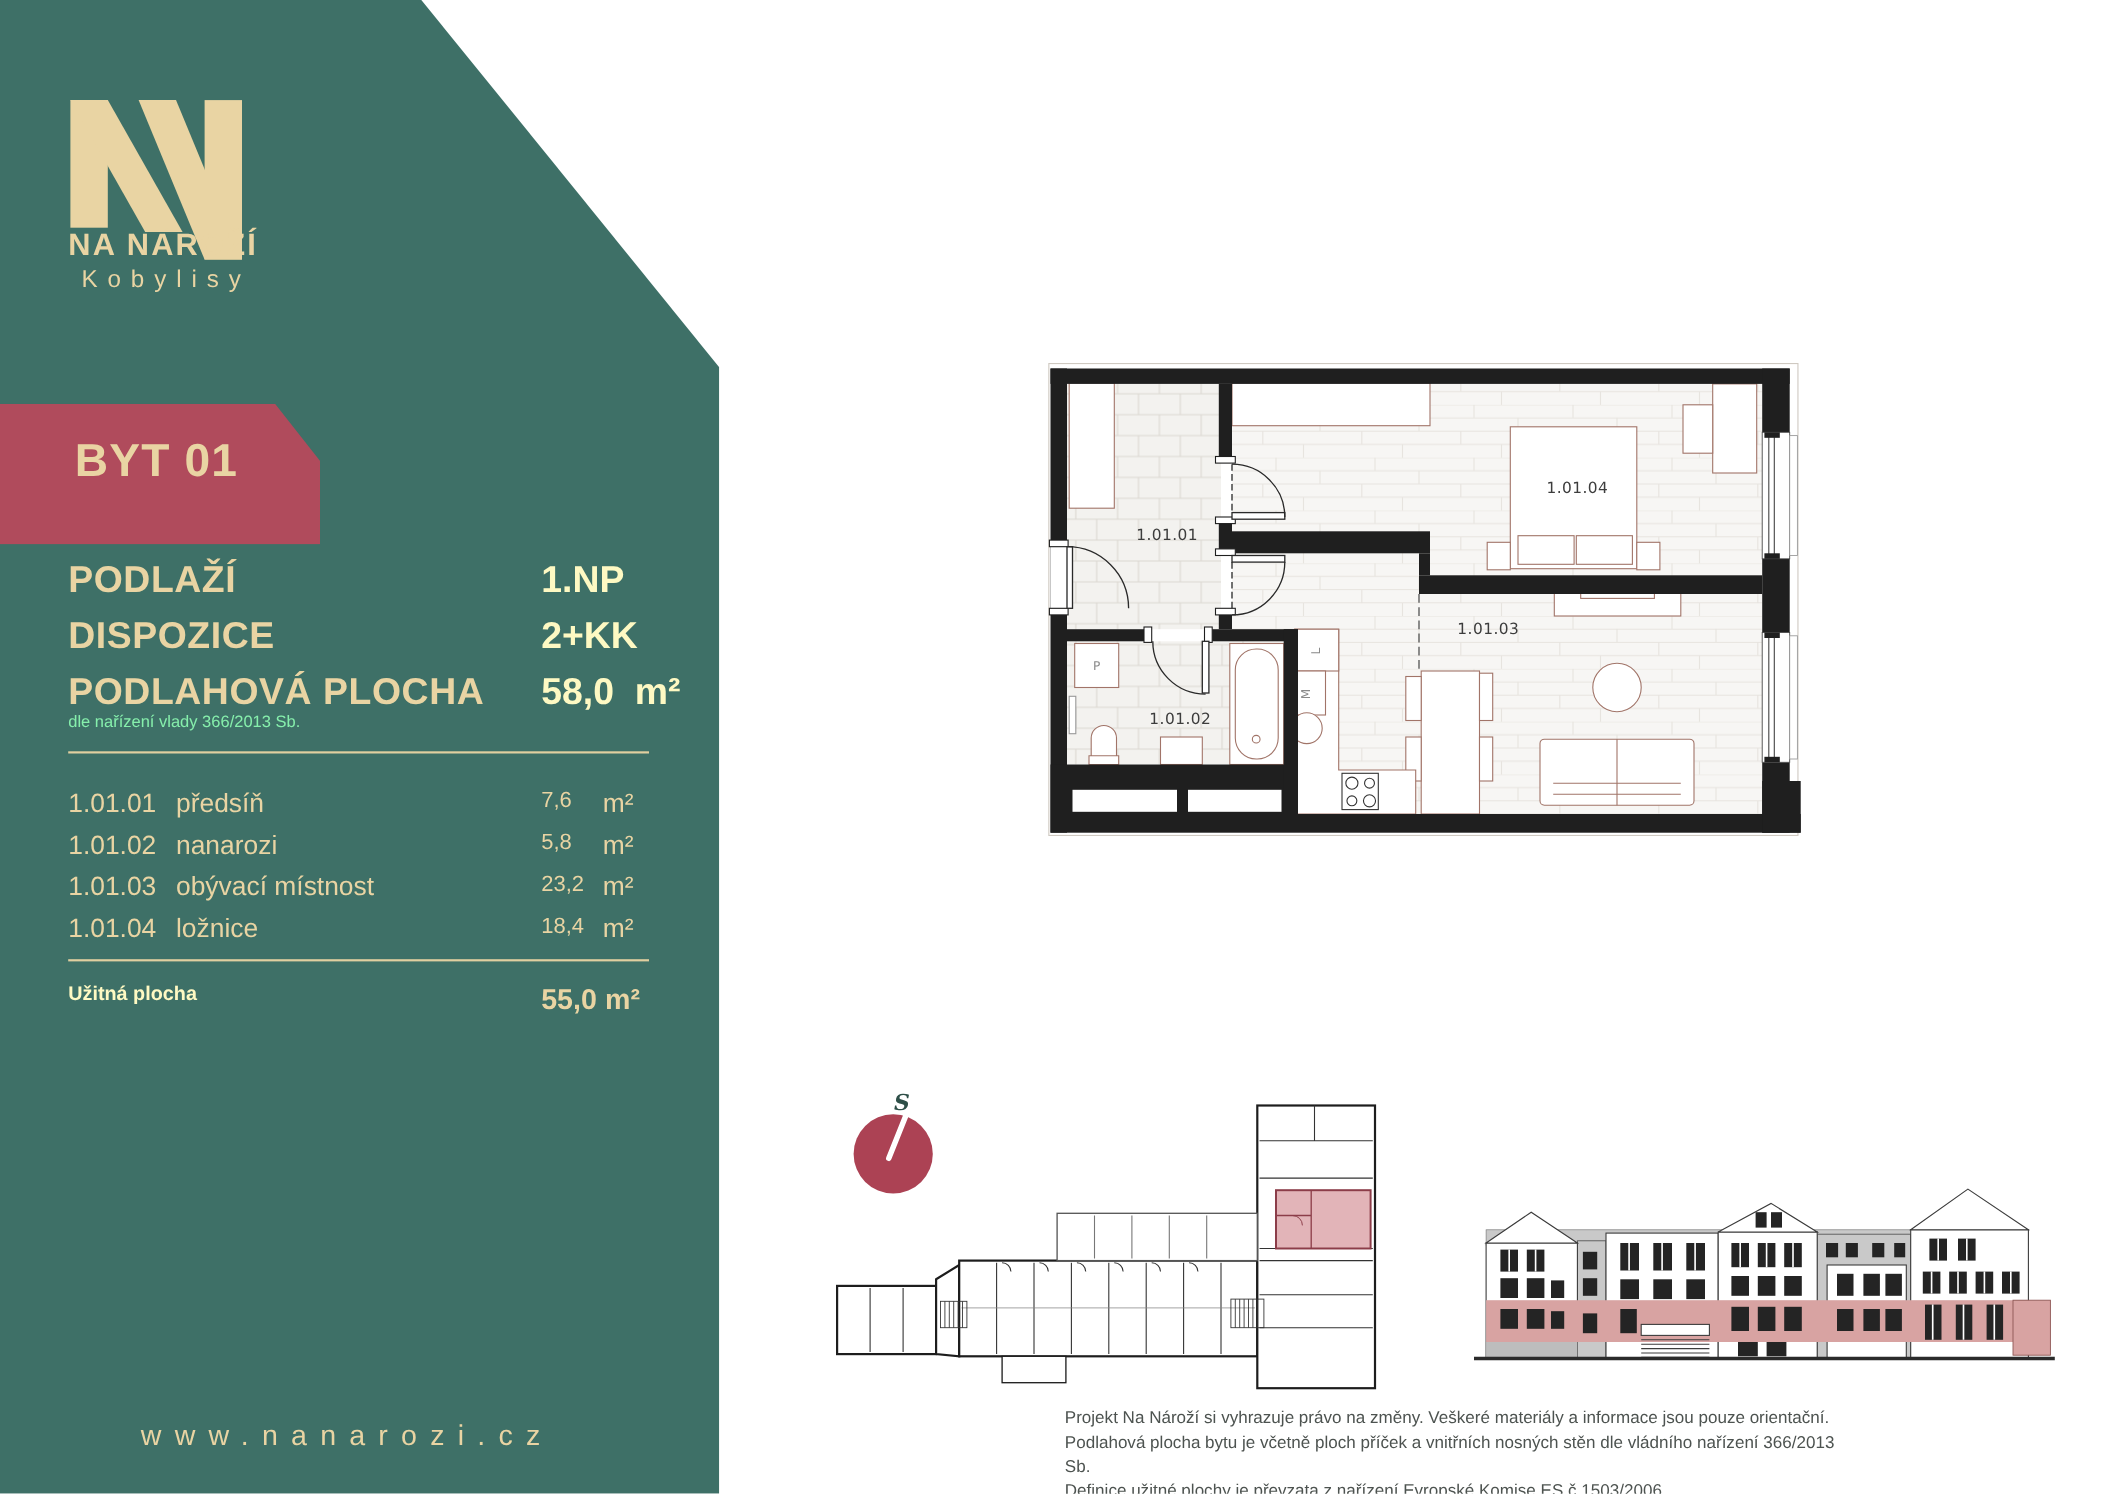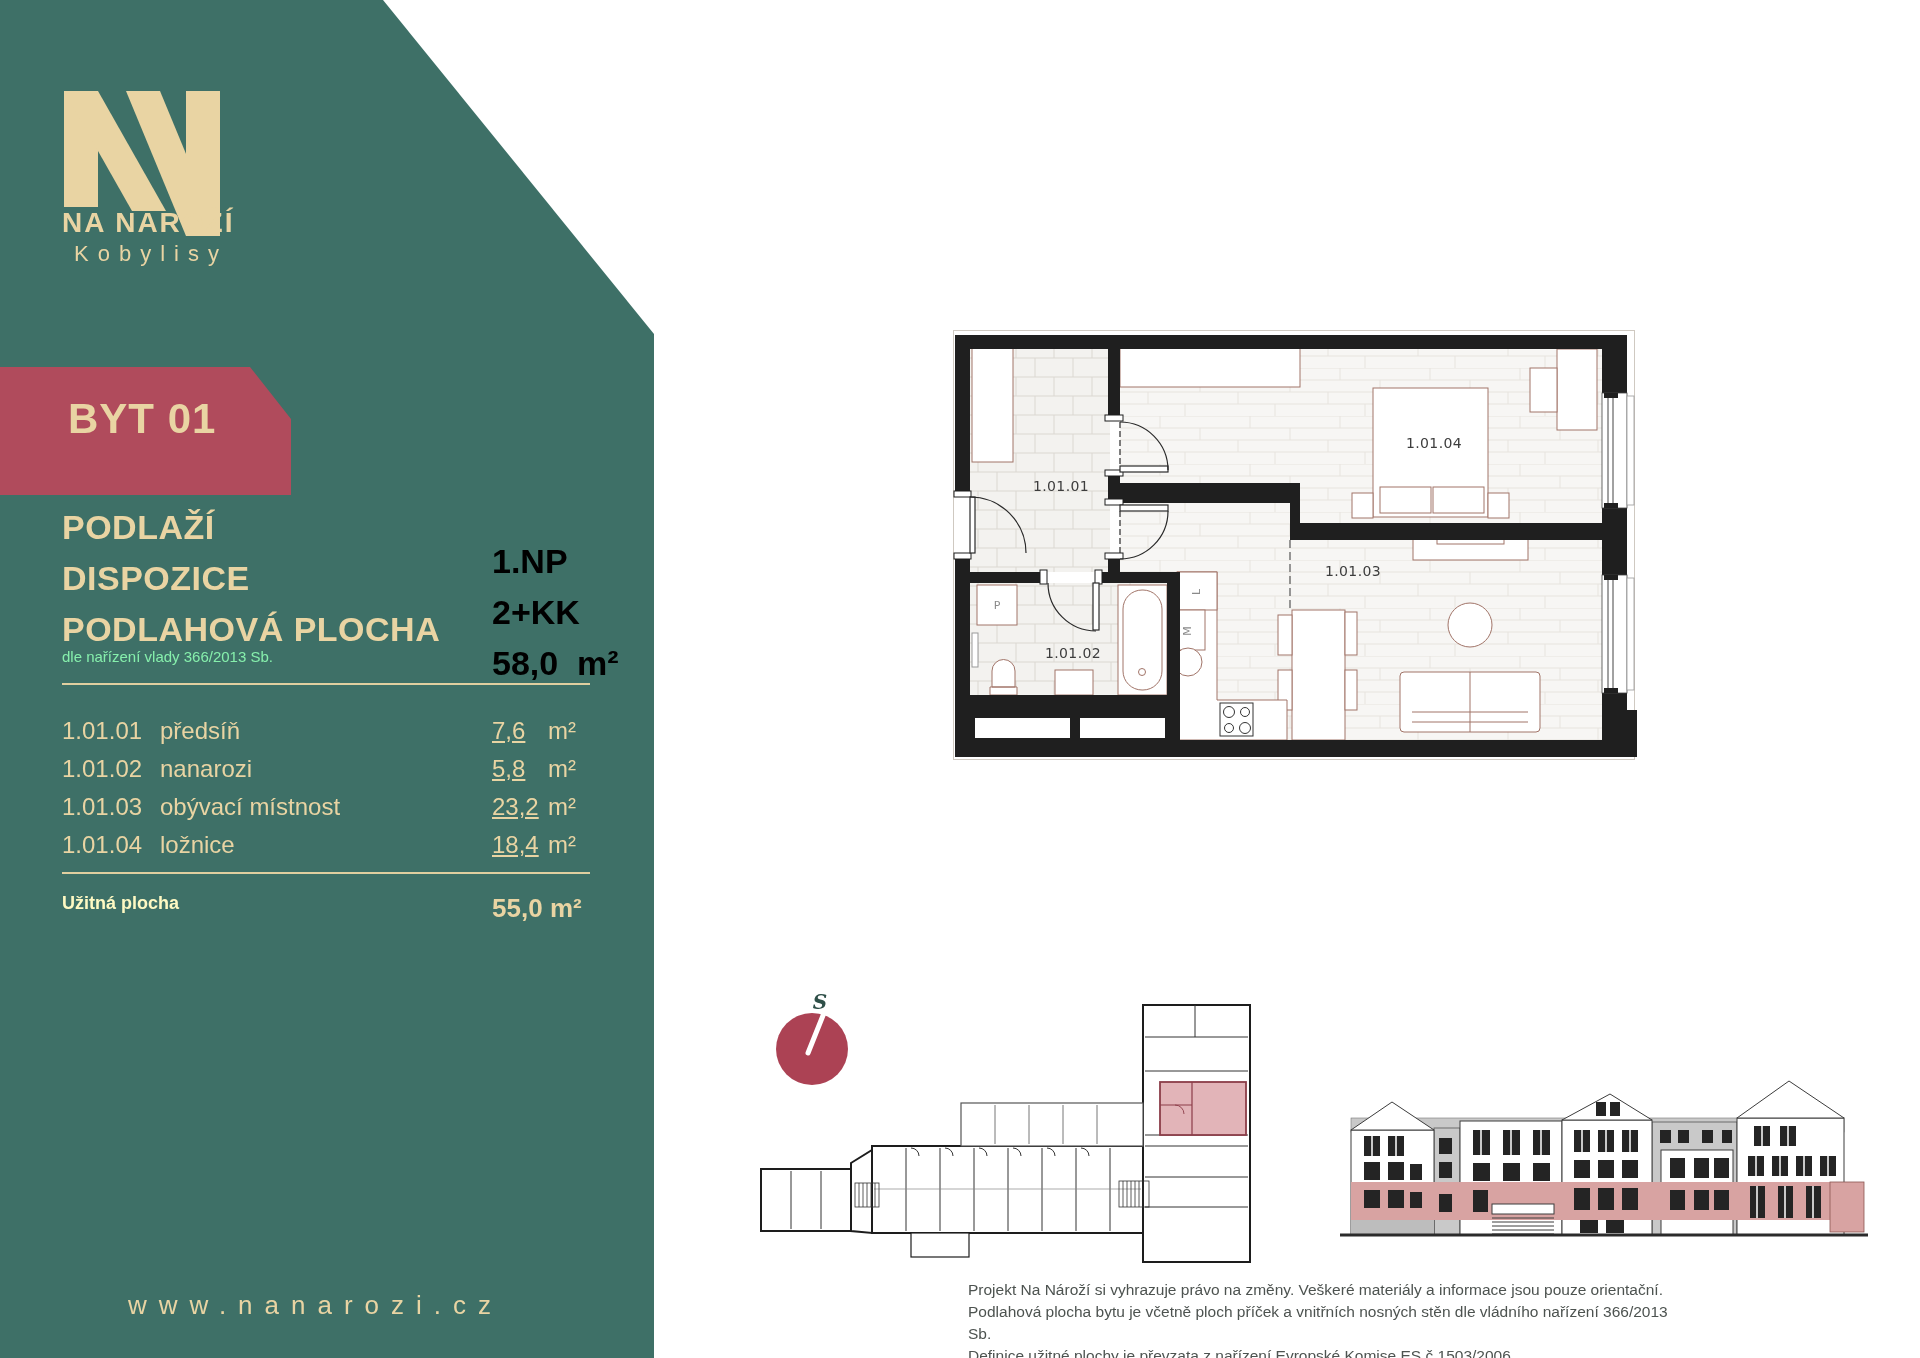--- a/index.html
+++ b/index.html
@@ -15,26 +15,26 @@
   .logo-svg{position:absolute;left:60px;top:85px;width:165px;height:165px;}
   .brand-name{position:absolute;left:62px;top:207px;font-size:28px;font-weight:700;
     letter-spacing:2px;color:#E9D4A3;}
   .brand-city{position:absolute;left:74px;top:241px;font-size:22px;font-weight:400;
     letter-spacing:9px;color:#E9D4A3;}
   .badge{position:absolute;left:0;top:367px;width:291px;height:128px;background:#B04B5C;
     clip-path:polygon(0 0,250px 0,291px 52px,291px 100%,0 100%);}
   .badge-label{position:absolute;left:68px;top:28px;font-size:42px;font-weight:700;
     letter-spacing:1px;color:#E9D4A3;}
   .s-label{position:absolute;left:62px;font-size:34px;font-weight:700;color:#E9D4A3;letter-spacing:.5px;}
-  .s-value{position:absolute;left:492px;font-size:34px;font-weight:700;color:#000000;margin-top:34px;}
+  .s-value{position:absolute;left:492px;font-size:34px;font-weight:700;color:#fef9c3;}
   .s-note{position:absolute;left:62px;top:648px;font-size:15px;color:#86efac;}
   .divider{position:absolute;left:62px;width:528px;height:2px;background:#E9D4A3;opacity:.95;}
   .room-code{position:absolute;left:62px;font-size:24px;color:#E9D4A3;}
   .room-name{position:absolute;left:160px;font-size:24px;color:#E9D4A3;}
-  .room-area{position:absolute;left:492px;font-size:24px;color:#E9D4A3;text-decoration:underline;}
+  .room-area{position:absolute;left:492px;font-size:20px;color:#E9D4A3;}
   .room-unit{position:absolute;left:548px;font-size:24px;color:#E9D4A3;}
   .total-label{position:absolute;left:62px;top:893px;font-size:18px;font-weight:700;color:#fef9c3;}
   .total-area{position:absolute;left:492px;top:893px;font-size:26px;font-weight:700;color:#E9D4A3;}
   .total-unit{position:absolute;left:550px;top:893px;font-size:26px;font-weight:700;color:#E9D4A3;}
   .website{position:absolute;left:128px;top:1290px;font-size:26px;font-weight:400;
     letter-spacing:12px;color:#E9D4A3;}
   
   .floorplan-svg{position:absolute;left:950px;top:320px;width:700px;height:445px;}
   .siteplan-svg{position:absolute;left:755px;top:975px;width:500px;height:300px;}
   .elevation-svg{position:absolute;left:1340px;top:1068px;width:540px;height:185px;}

